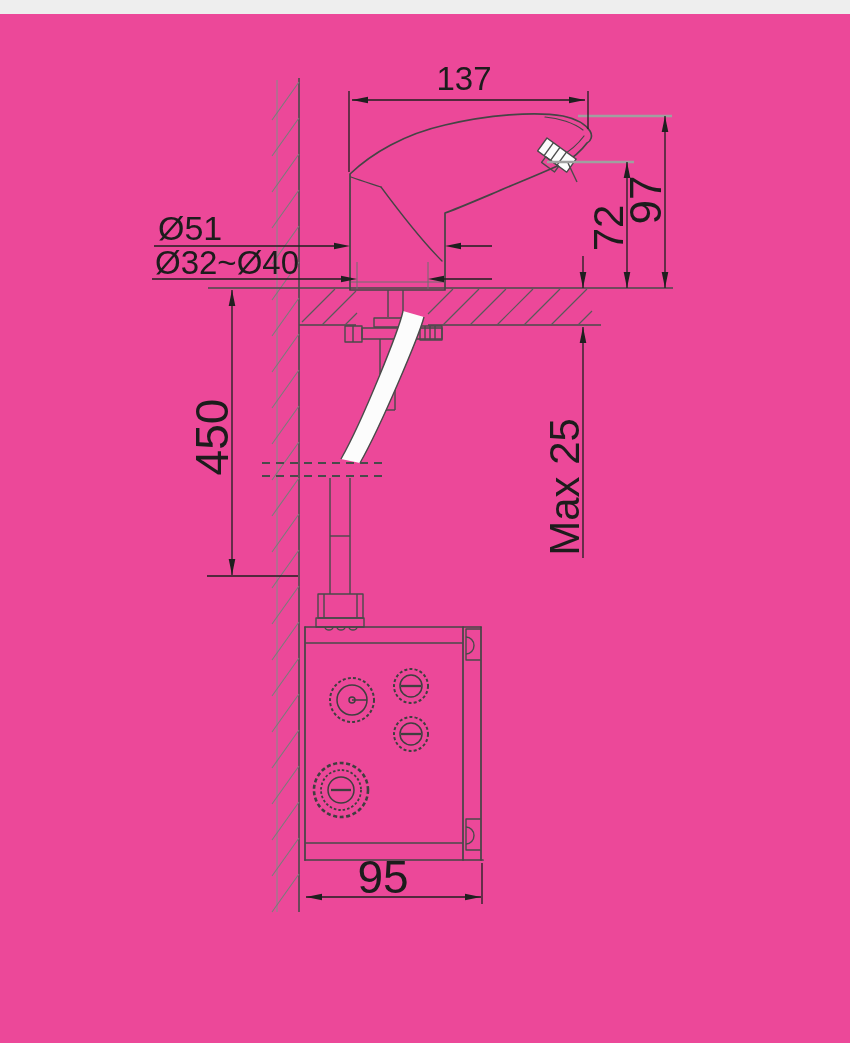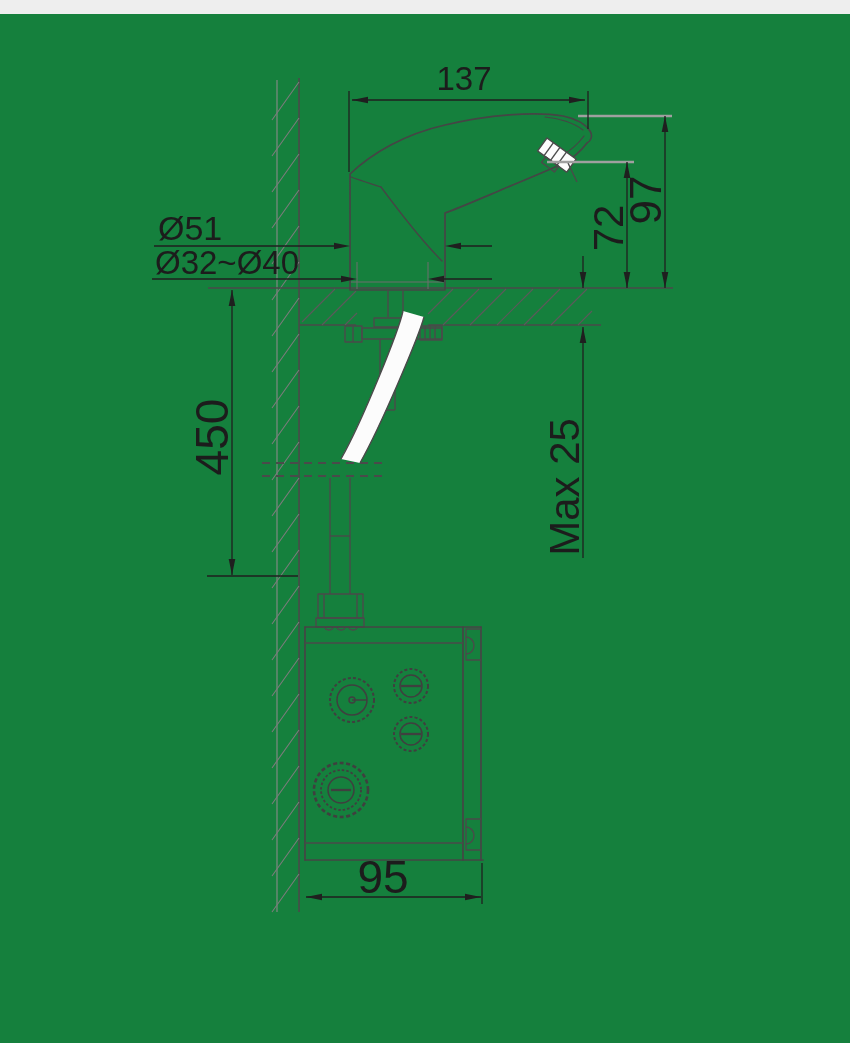--- a/index.html
+++ b/index.html
@@ -1,16 +1,16 @@
 <!DOCTYPE html>
 <html><head>
 <meta charset="utf-8">
 <style>
   html,body{margin:0;padding:0;background:#ffffff;}
-  .stage{position:relative;width:850px;height:1043px;background:#15803d;overflow:hidden;
+  .stage{position:relative;width:850px;height:1043px;background:#ec4899;overflow:hidden;
          font-family:"Liberation Sans", sans-serif;}
   .topband{position:absolute;left:0;top:0;width:850px;height:14px;background:#eeeeee;}
   svg{position:absolute;left:0;top:0;}
   
   .outline{stroke:#454545;stroke-width:1.7;fill:none;stroke-linecap:round;stroke-linejoin:round;}
   .hw{stroke:#4a4a4a;stroke-width:1.4;fill:none;stroke-linejoin:round;}
   .hwfill{stroke:#4a4a4a;stroke-width:1.4;fill:#fcfcfc;stroke-linejoin:round;}
   .wallline{stroke:#4a4a4a;stroke-width:1.6;fill:none;}
   .wallback{stroke:#8a8a8a;stroke-width:1.1;fill:none;}
   .hatch{stroke:#7b7b7b;stroke-width:1.1;fill:none;}

